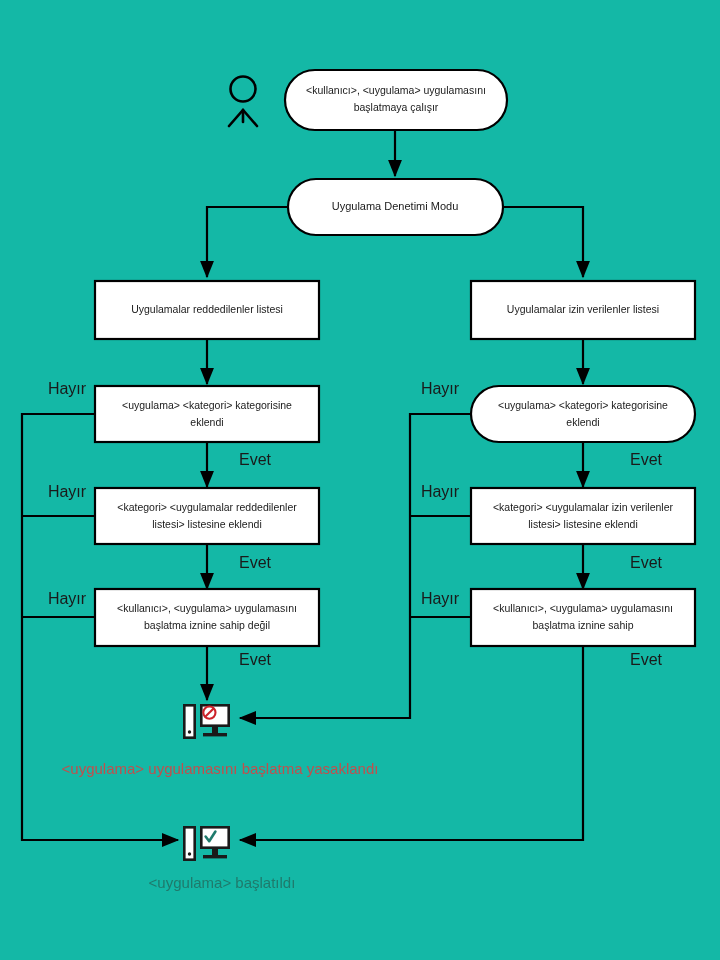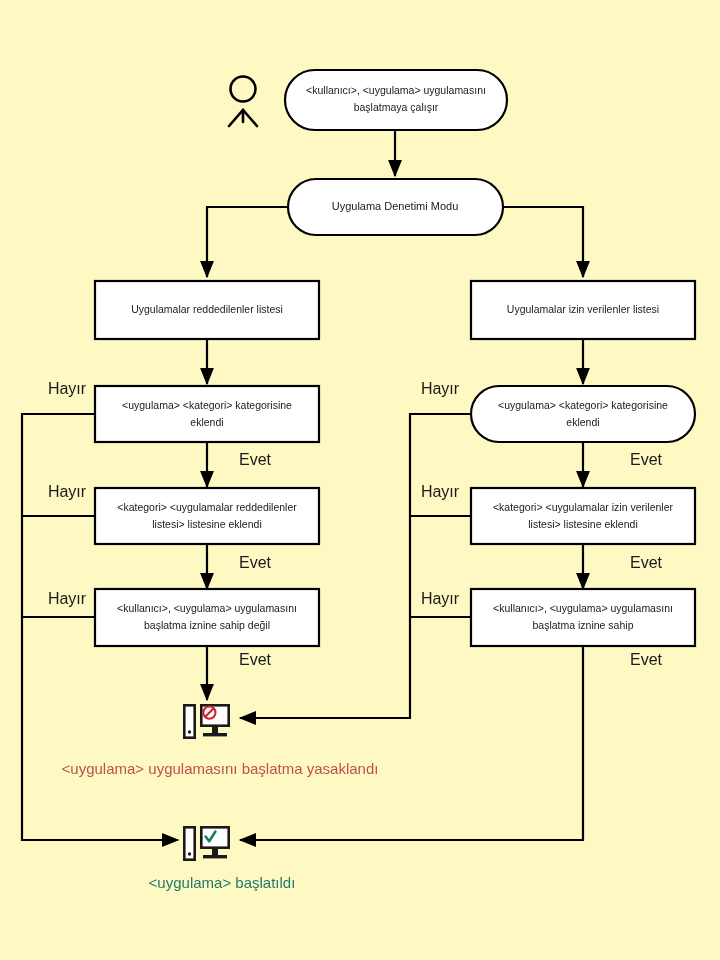--- a/index.html
+++ b/index.html
@@ -4,21 +4,21 @@
 <style>
   html, body {
     margin: 0;
     padding: 0;
     background: #ffffff;
   }
   #page {
     position: relative;
     width: 720px;
     height: 960px;
-    background: #fef9c3;
+    background: #14b8a6;
     overflow: hidden;
     font-family: "Liberation Sans", sans-serif;
   }
   svg.flow {
     position: absolute;
     left: 0;
     top: 0;
     width: 720px;
     height: 960px;
   }

